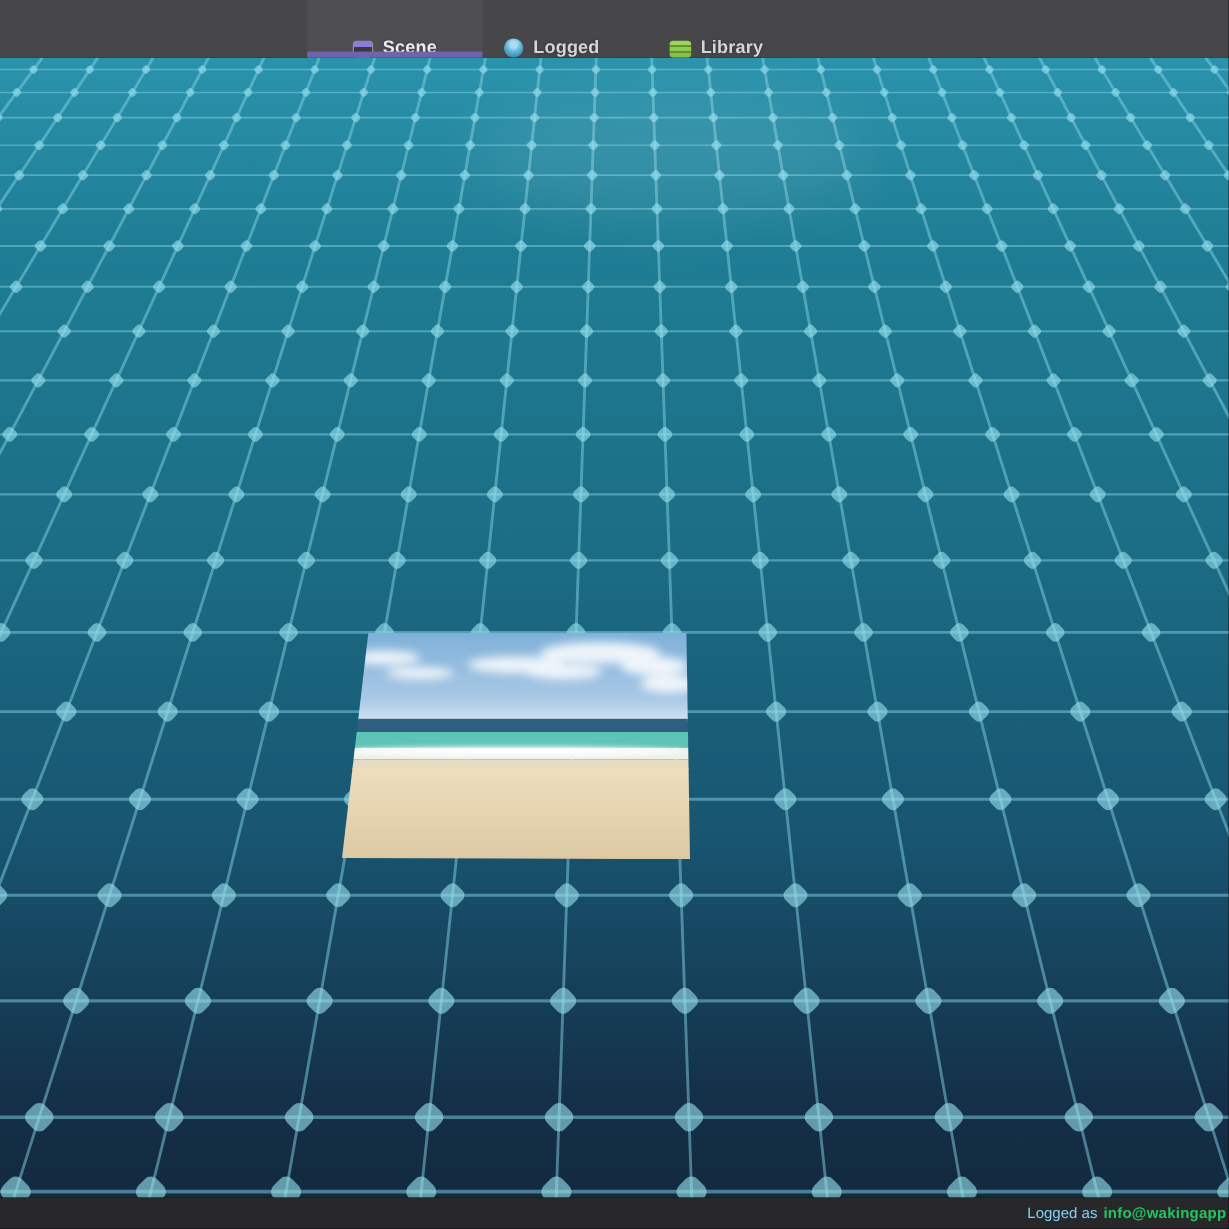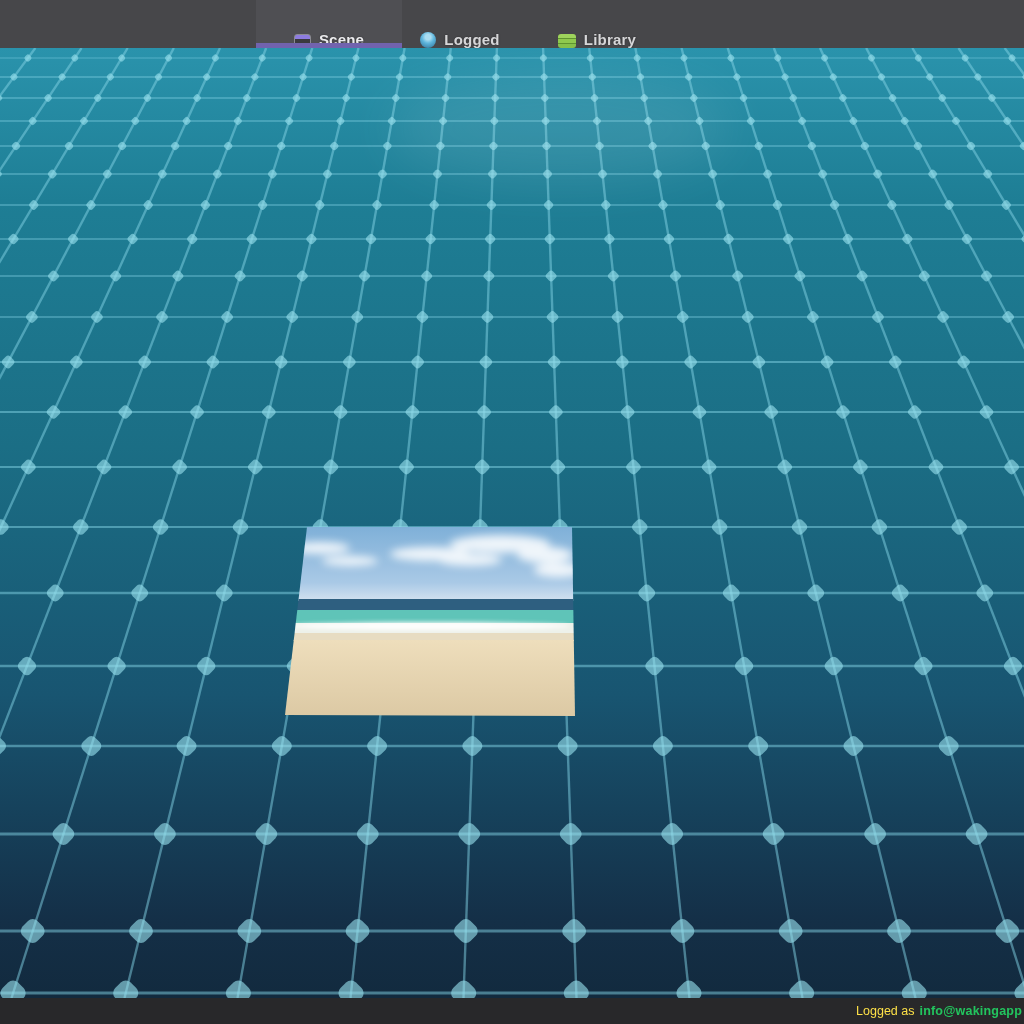--- a/index.html
+++ b/index.html
@@ -40,21 +40,21 @@
       border-left:8px solid #515156;margin-left:3px;}
   .widget .wlabel{position:absolute;left:0;top:54px;width:100%;text-align:center;
       font-size:11px;color:#96969a;}
 
   .cursor{position:absolute;left:42px;top:44px;width:27px;height:36px;z-index:5;}
 
   
   .footer{position:absolute;left:0;top:998px;width:1024px;height:26px;background:#28282a;
       display:flex;align-items:center;justify-content:flex-end;padding-right:2px;box-sizing:border-box;
       overflow:hidden;z-index:30;}
-  .footer .muted{font-size:12.5px;color:#fde047;margin-right:5px;}
+  .footer .muted{font-size:12.5px;color:#7dd3fc;margin-right:5px;}
   .footer .email{font-size:12.5px;color:#22c55e;font-weight:bold;letter-spacing:.2px;}
 </style>
 </head>
 <body>
 
 <div class="topbar">
   <div class="tab tab-scene active">
     <span class="icon-scene"></span>
     <span class="label">Scene</span>
   </div>

